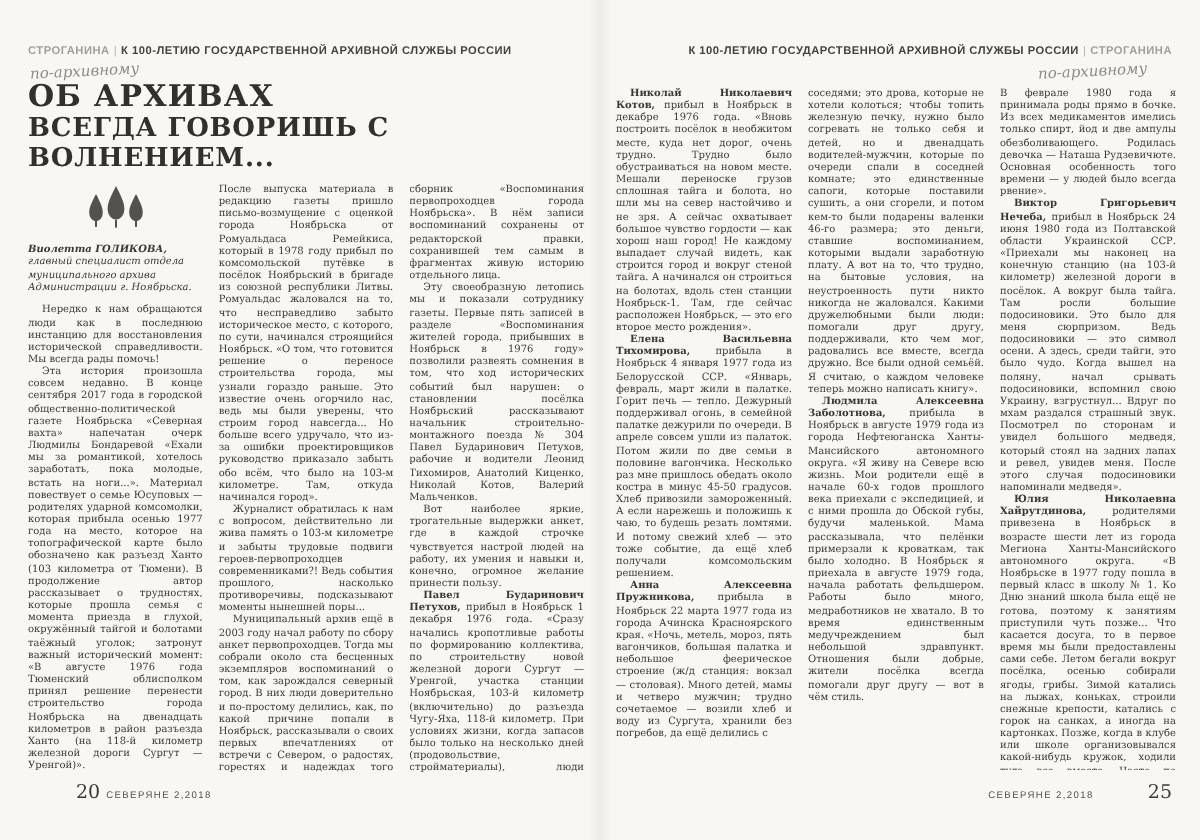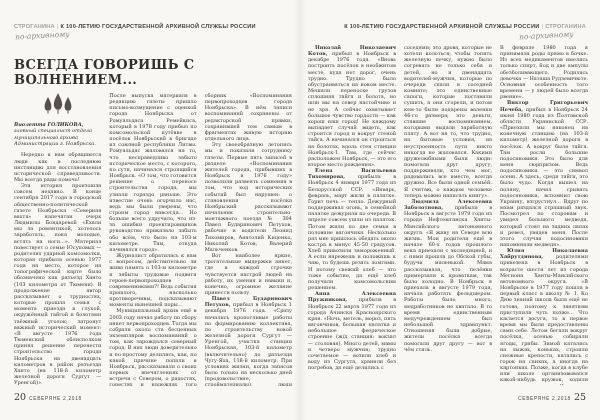--- a/index.html
+++ b/index.html
@@ -42,35 +42,36 @@
 
   
   .logo-wrap{text-align:center;margin:1px 0 5px 0;}
   .author{font-style:italic;text-align:left;line-height:6.3px;margin-bottom:5px;color:#3b3834;}
   .author .a-name{font-weight:bold;}
 
   
   .footer{position:absolute;bottom:18px;display:flex;align-items:baseline;gap:3px;}
   .page-left .footer{left:14px;}
   .page-right .footer{right:14px;}
-  .pagenum{font-family:"DejaVu Serif",serif;font-size:9.5px;color:#3b3834;}
+  .pagenum{font-family:"DejaVu Serif",serif;font-size:9.5px;color:#3b3834;margin-left:24px;}
   .issue{font-family:"Liberation Sans",sans-serif;font-size:4.8px;letter-spacing:0.7px;
          color:#55524d;text-transform:uppercase;}
 </style>
 </head>
 <body>
 
 <div class="spread">
 
   <div class="page page-left">
     <div class="header">
       <span class="rubric">СТРОГАНИНА</span><span class="sep">|</span><span class="anniv">К 100-ЛЕТИЮ ГОСУДАРСТВЕННОЙ АРХИВНОЙ СЛУЖБЫ РОССИИ</span>
     </div>
     <div class="script-note">по-архивному</div>
 
+    <div class="title1">ОБ АРХИВАХ</div>
     <div class="title2">ВСЕГДА ГОВОРИШЬ С ВОЛНЕНИЕМ...</div>
 
     <div class="cols">
       <div class="col">
         <div class="logo-wrap">
           <svg width="34" height="22" viewBox="0 0 34 22" aria-hidden="true">
             <g fill="#55524d">
               <path d="M7 4 C5 8 3.6 10.5 3.6 13.4 a3.4 4.2 0 0 0 6.8 0 C10.4 10.5 9 8 7 4 Z"></path>
               <rect x="6.5" y="17.5" width="1" height="3"></rect>
               <path d="M17 0 C14.6 5 12.8 8 12.8 11.6 a4.2 5.2 0 0 0 8.4 0 C21.2 8 19.4 5 17 0 Z"></path>

